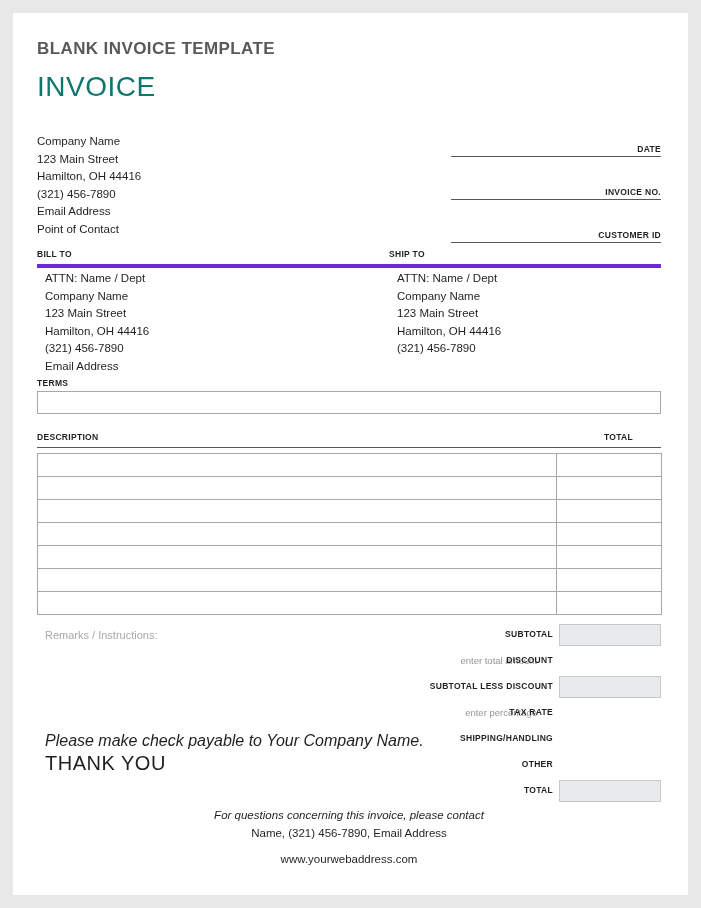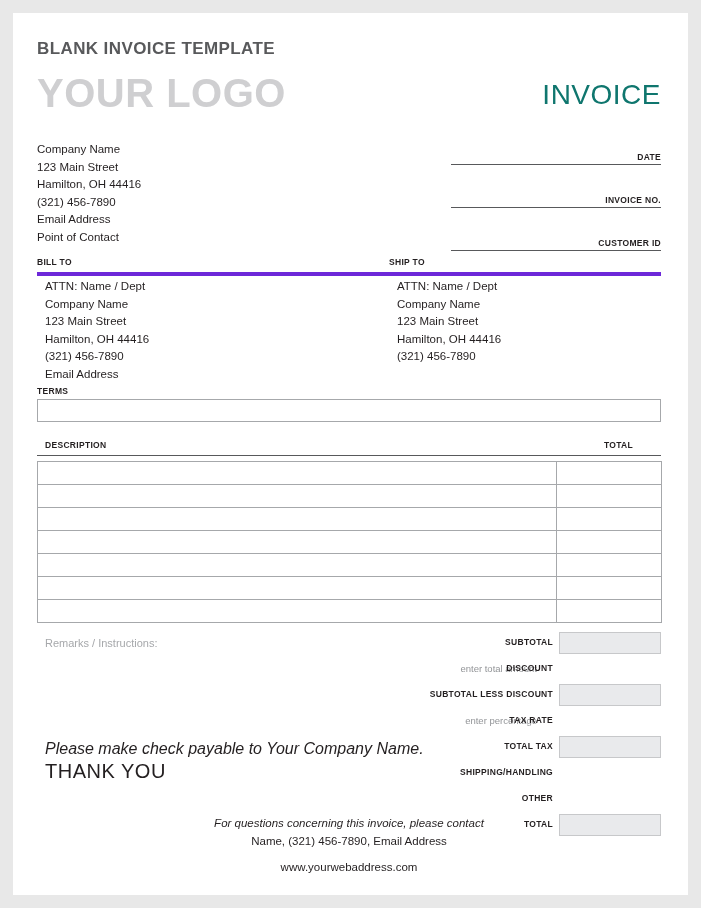--- a/index.html
+++ b/index.html
@@ -148,21 +148,21 @@
     border-bottom: 1px solid #58595b;
     padding-bottom: 3px;
     height: 12px;
   }
   .items-head .h {
     position: absolute;
     font-size: 8.5px;
     font-weight: bold;
     letter-spacing: 0.3px;
   }
-  .items-head .h.desc { left: 8px; }
+  .items-head .h.desc { left: 0; }
   .items-head .h.total { right: 28px; }
 
   .items-grid {
     margin-top: 5px;
     display: table;
     width: 100%;
     border-collapse: collapse;
   }
   .item-row { display: table-row; }
   .item-cell {
@@ -253,21 +253,20 @@
 </style>
 </head>
 <body>
 
 <div class="page">
   <div class="inner">
 
     <div class="doc-title">BLANK INVOICE TEMPLATE</div>
 
     <div class="logo-row">
-      <div class="your-logo">YOUR LOGO</div>
       <div class="invoice-word">INVOICE</div>
     </div>
 
     <div class="mid">
       <div class="company-lines">
         <div>Company Name</div>
         <div>123 Main Street</div>
         <div>Hamilton, OH 44416</div>
         <div>(321) 456-7890</div>
         <div>Email Address</div>
@@ -369,25 +368,20 @@
           <span class="t-label">SUBTOTAL LESS DISCOUNT</span>
           <span class="t-box"></span>
         </div>
         <div class="t-row">
           <span class="t-hint">enter percentage</span>
           <span class="t-label">TAX RATE</span>
           <span class="t-box empty"></span>
         </div>
         <div class="t-row">
           <span class="t-hint"></span>
-          <span class="t-label">TOTAL TAX</span>
-          <span class="t-box"></span>
-        </div>
-        <div class="t-row">
-          <span class="t-hint"></span>
           <span class="t-label">SHIPPING/HANDLING</span>
           <span class="t-box empty"></span>
         </div>
         <div class="t-row">
           <span class="t-hint"></span>
           <span class="t-label">OTHER</span>
           <span class="t-box empty"></span>
         </div>
         <div class="t-row">
           <span class="t-hint"></span>

